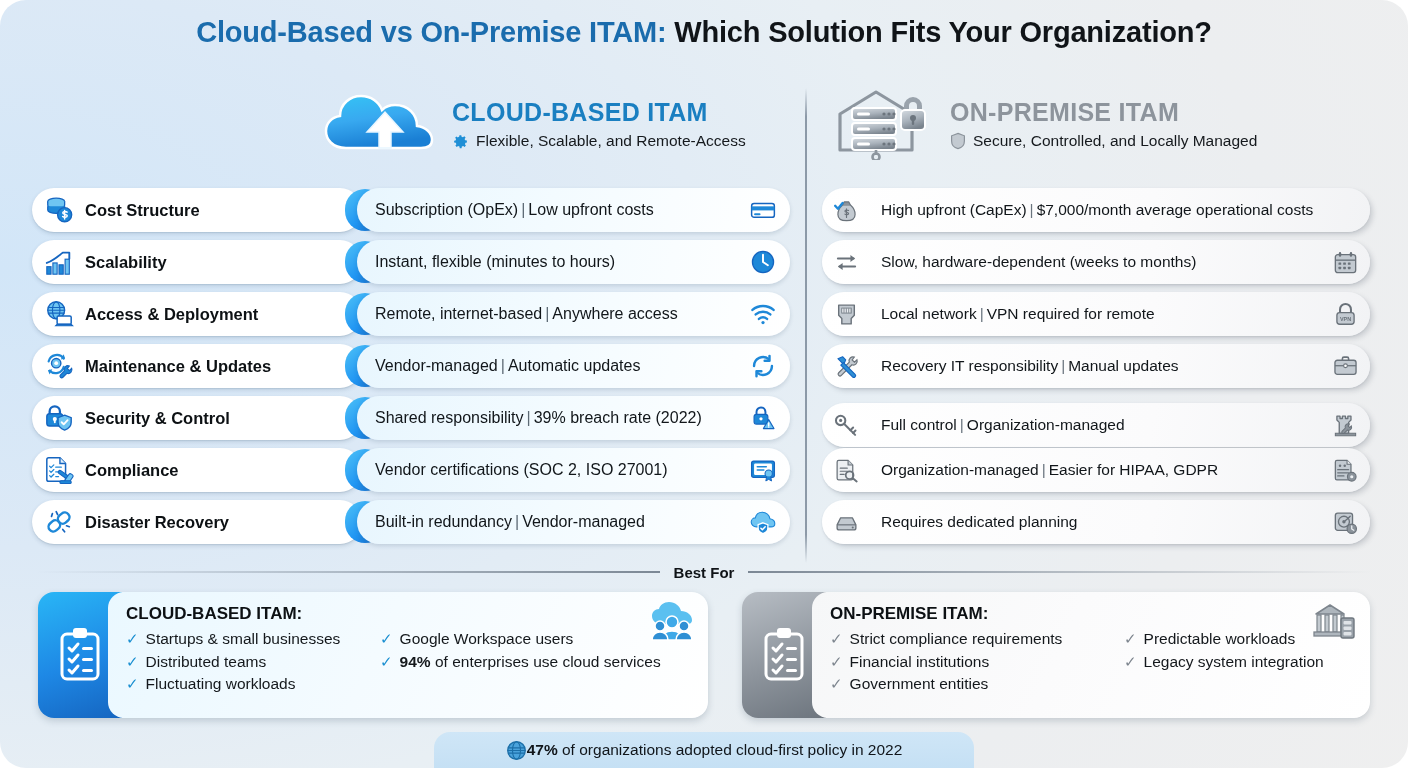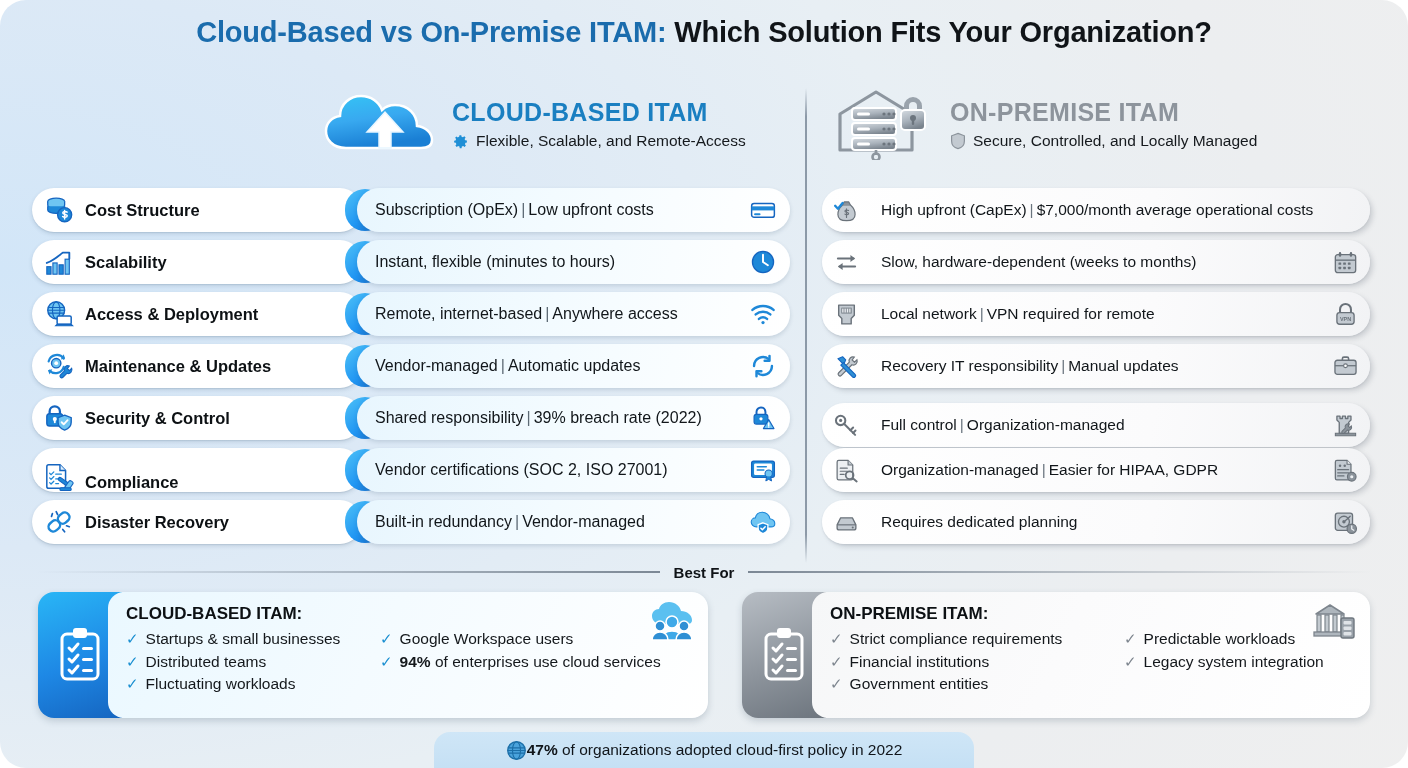--- a/index.html
+++ b/index.html
@@ -434,21 +434,21 @@
         </span>
         <span class="txt"><span>Full control</span><span class="sep">|</span><span>Organization-managed</span></span>
         <span class="pi">
           <svg width="25" height="25" viewBox="0 0 32 32">
             <path d="M5 9 V4 h4 v3 h3 V4 h4 v3 h3 V4 h4 v5 l-3 3 v14 H8 V12 z" fill="#c3cad1" stroke="#6a727a" stroke-width="1.7" stroke-linejoin="round"></path>
             <path d="M3 26 h26 v3 H3 z" fill="#8b939b" stroke="#6a727a" stroke-width="1.3"></path>
             <path d="M21 14 a4 4 0 0 0 -5.2 5.2 l-4 4 a1.8 1.8 0 0 0 2.6 2.6 l4-4 A4 4 0 0 0 23.5 16.5 l-2.2 2.2 -2-2 z" fill="#8b939b" stroke="#6a727a" stroke-width="1.3"></path>
           </svg>
         </span>
       </div>
-      <div class="lrow" style="top: 448px; align-items: flex-end;">
+      <div class="lrow" style="top: 448px;">
         <span class="ri">
           <svg width="30" height="30" viewBox="0 0 32 32">
             <path d="M5 3 h12 l6 6 v17 a2 2 0 0 1 -2 2 H5 a2 2 0 0 1 -2 -2 V5 a2 2 0 0 1 2 -2 z" fill="#fff" stroke="#1565c0" stroke-width="1.6"></path>
             <path d="M17 3 v6 h6" fill="#dff0fd" stroke="#1565c0" stroke-width="1.5"></path>
             <path d="M6 12 l1.5 1.5 l3-3 M6 17 l1.5 1.5 l3-3 M6 22 l1.5 1.5 l3-3" fill="none" stroke="#1e88d8" stroke-width="1.3" stroke-linecap="round"></path>
             <path d="M12.5 13 h6 M12.5 18 h6 M12.5 23 h3" stroke="#1e88d8" stroke-width="1.3" stroke-linecap="round"></path>
             <g transform="rotate(35 22 22)">
               <rect x="14" y="20" width="14" height="3.6" rx="1.6" fill="#1e88d8" stroke="#1565c0" stroke-width="1.2"></rect>
               <rect x="25" y="16.5" width="5" height="10.5" rx="2" fill="#6fc5f2" stroke="#1565c0" stroke-width="1.2"></rect>
             </g>

